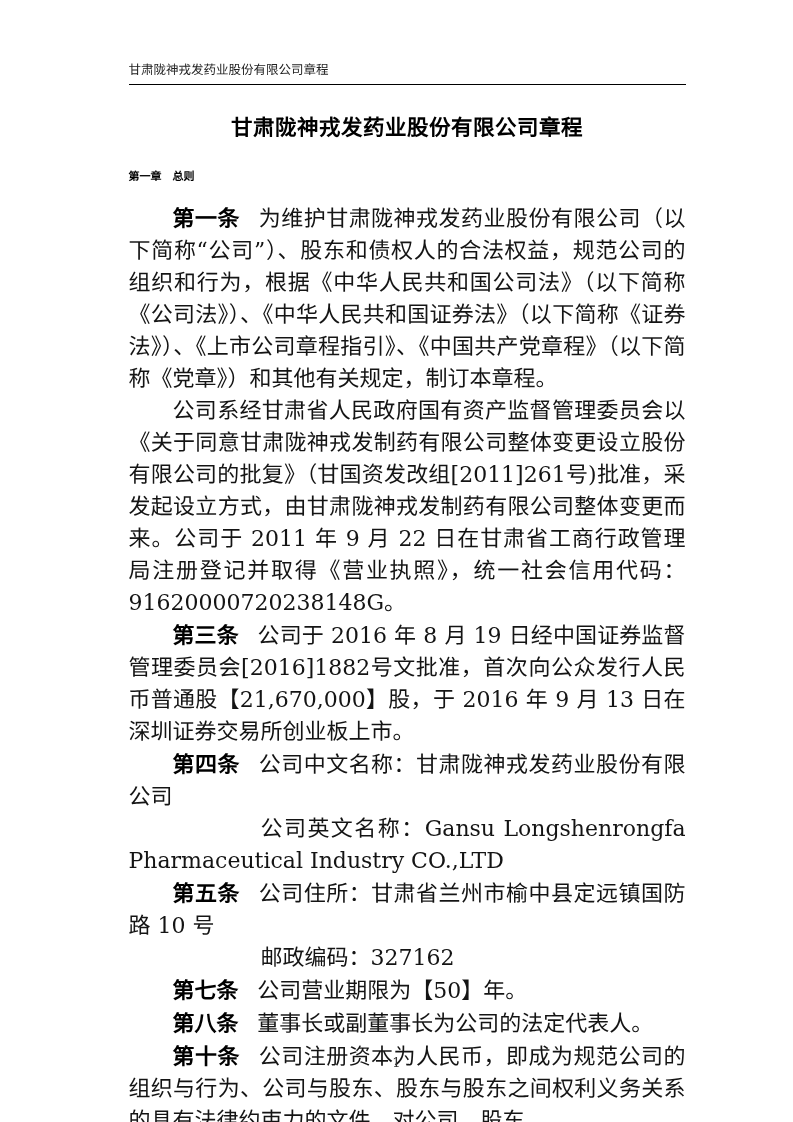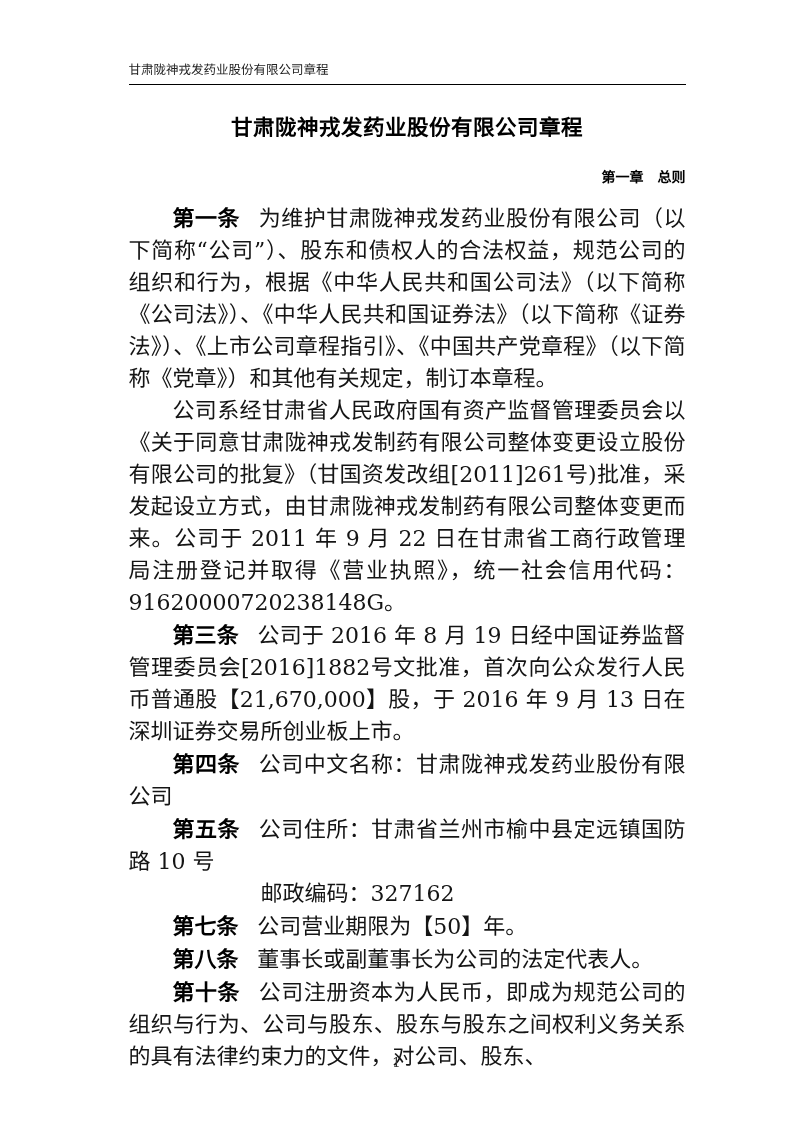--- a/index.html
+++ b/index.html
@@ -29,22 +29,22 @@
     text-align: center;
     font-size: 21.5px;
     line-height: 30px;
     font-weight: bold;
     color: #000000;
     letter-spacing: 0.5px;
   }
 
   .chapter-heading {
     margin-top: 24px;
-    text-align: right;
-    font-size: 14px;
+    text-align: left;
+    font-size: 11px;
     line-height: 20px;
     font-weight: bold;
     color: #000000;
   }
 
   .body-text {
     margin-top: 15px;
     font-size: 22px;
     line-height: 32px;
     text-align: justify;
@@ -80,20 +80,21 @@
 
   <h1 class="doc-title">甘肃陇神戎发药业股份有限公司章程</h1>
 
   <h2 class="chapter-heading">第一章　总则</h2>
 
   <main class="body-text">
       <p class="para indent2"><b class="article-label">第一条</b><span>为维护甘肃陇神戎发药业股份有限公司（以下简称“公司”）、股东和债权人的合法权益，规范公司的组织和行为，根据《中华人民共和国公司法》（以下简称《公司法》）、《中华人民共和国证券法》（以下简称《证券法》）、《上市公司章程指引》、《中国共产党章程》（以下简称《党章》）和其他有关规定，制订本章程。</span></p>
       <p class="para indent2"><span>公司系经甘肃省人民政府国有资产监督管理委员会以《关于同意甘肃陇神戎发制药有限公司整体变更设立股份有限公司的批复》（甘国资发改组[2011]261号)批准，采发起设立方式，由甘肃陇神戎发制药有限公司整体变更而来。公司于 2011 年 9 月 22 日在甘肃省工商行政管理局注册登记并取得《营业执照》，统一社会信用代码：91620000720238148G。</span></p>
       <p class="para indent2"><b class="article-label">第三条</b><span>公司于 2016 年 8 月 19 日经中国证券监督管理委员会[2016]1882号文批准，首次向公众发行人民币普通股【21,670,000】股，于 2016 年 9 月 13 日在深圳证券交易所创业板上市。</span></p>
       <p class="para indent2"><b class="article-label">第四条</b><span>公司中文名称：甘肃陇神戎发药业股份有限公司</span></p>
+      <p class="para hang6"><span>公司英文名称：Gansu Longshenrongfa Pharmaceutical Industry CO.,LTD</span></p>
       <p class="para indent2"><b class="article-label">第五条</b><span>公司住所：甘肃省兰州市榆中县定远镇国防路 10 号</span></p>
       <p class="para hang6"><span>邮政编码：327162</span></p>
       <p class="para indent2"><b class="article-label">第七条</b><span>公司营业期限为【50】年。</span></p>
       <p class="para indent2"><b class="article-label">第八条</b><span>董事长或副董事长为公司的法定代表人。</span></p>
       <p class="para indent2"><b class="article-label">第十条</b><span>公司注册资本为人民币，即成为规范公司的组织与行为、公司与股东、股东与股东之间权利义务关系的具有法律约束力的文件，对公司、股东、</span></p>
     </main>
 
   <div class="page-number">1</div>
 
 </div>

